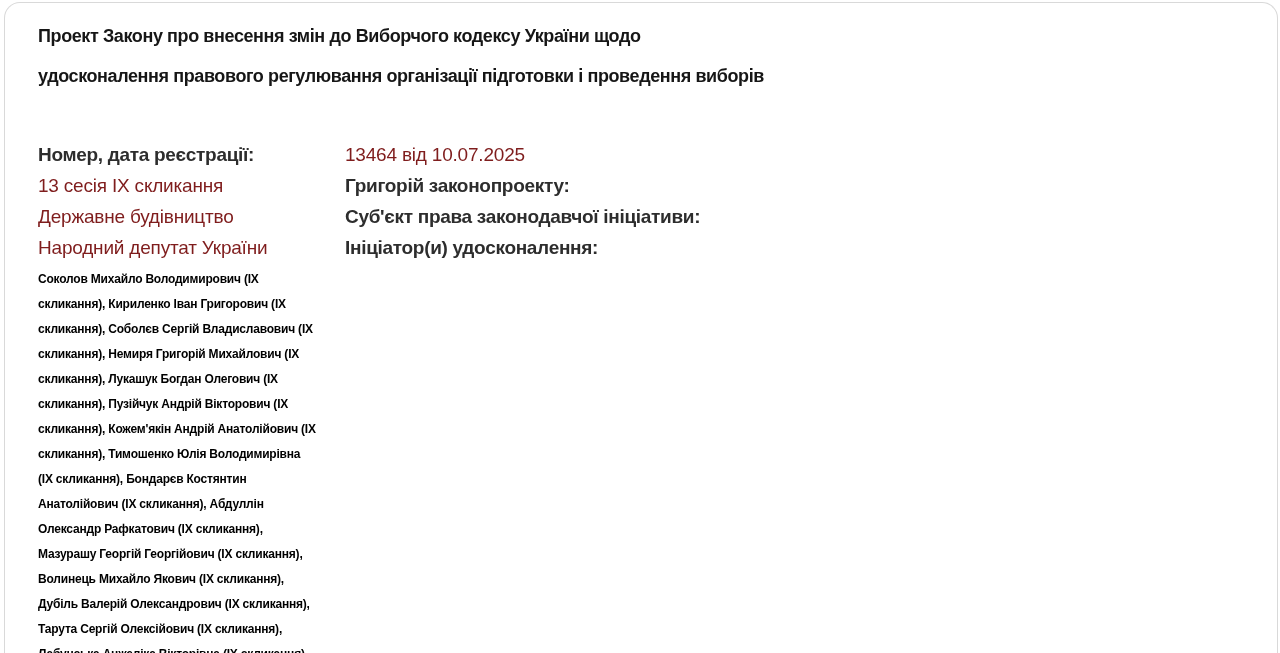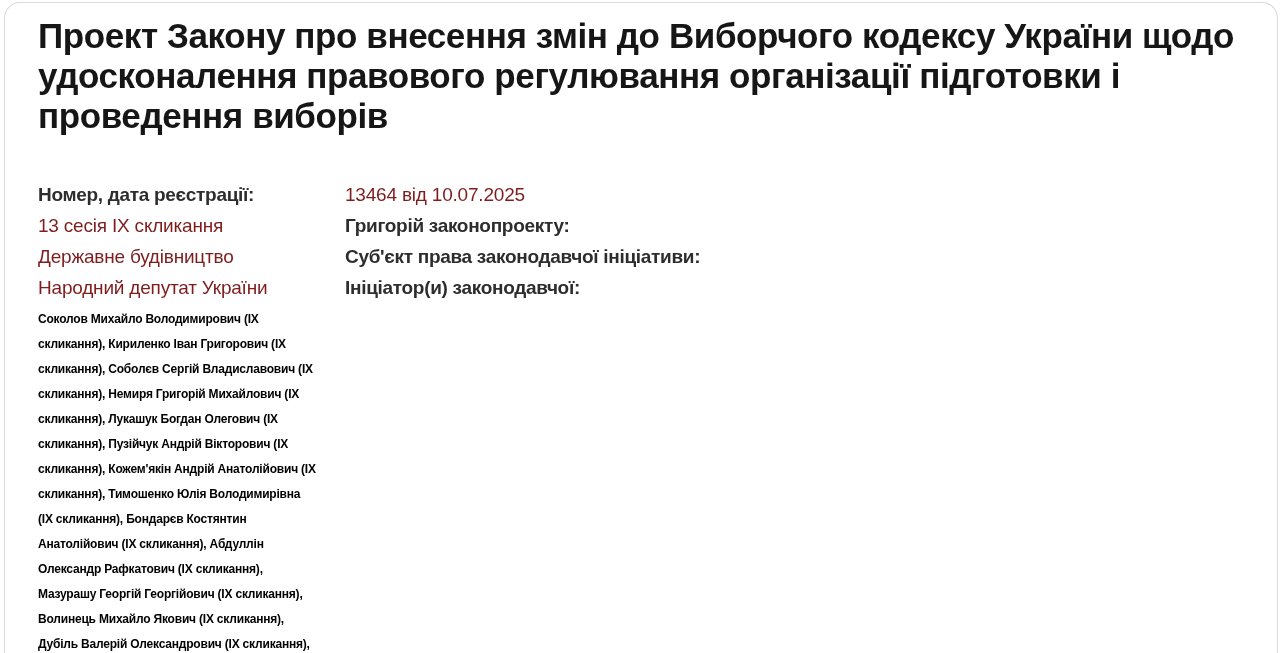--- a/index.html
+++ b/index.html
@@ -19,21 +19,21 @@
     width: 1274px;
     height: 680px;
     background: #ffffff;
     border: 1px solid #d9d9d9;
     border-bottom: none;
     border-radius: 16px 16px 0 0;
     padding: 13px 34px 0 33px;
   }
   .bill-title {
     margin: 0;
-    font-size: 35px;
+    font-size: 18px;
     font-weight: bold;
     line-height: 40px;
     letter-spacing: -0.4px;
     color: #161616;
     white-space: pre-line;
   }
   .fields {
     margin-top: 47px;
     display: grid;
     grid-template-columns: 280px 1fr;
@@ -72,16 +72,16 @@
     <div class="field-value">13464 від 10.07.2025</div>
 
     <div class="field-value">13 сесія ІХ скликання</div>
 
     <div class="field-label">Григорій законопроекту:</div>
     <div class="field-value">Державне будівництво</div>
 
     <div class="field-label">Суб'єкт права законодавчої ініціативи:</div>
     <div class="field-value">Народний депутат України</div>
 
-    <div class="field-label">Ініціатор(и) законодавчої:</div>
+    <div class="field-label">Ініціатор(и) удосконалення:</div>
     <div class="field-value initiators">Соколов Михайло Володимирович (ІХ скликання), Кириленко Іван Григорович (ІХ скликання), Соболєв Сергій Владиславович (ІХ скликання), Немиря Григорій Михайлович (ІХ скликання), Лукашук Богдан Олегович (ІХ скликання), Пузійчук Андрій Вікторович (ІХ скликання), Кожем'якін Андрій Анатолійович (ІХ скликання), Тимошенко Юлія Володимирівна (ІХ скликання), Бондарєв Костянтин Анатолійович (ІХ скликання), Абдуллін Олександр Рафкатович (ІХ скликання), Мазурашу Георгій Георгійович (ІХ скликання), Волинець Михайло Якович (ІХ скликання), Дубіль Валерій Олександрович (ІХ скликання), Тарута Сергій Олексійович (ІХ скликання), Лабунська Анжеліка Вікторівна (ІХ скликання), Кучеренко Олексій Юрійович (ІХ скликання), Цимбалюк Михайло Михайлович (ІХ скликання), Мейдич Олег Леонідович (ІХ скликання), Ватрас Володимир Антонович (ІХ скликання), Мотовиловець Андрій Вікторович (ІХ скликання), Клочко Андрій Андрійович (ІХ скликання), Гевко Володимир Леонідович (ІХ скликання), Михайлюк Галина Олегівна (ІХ скликання), Дирдін Максим Євгенович (ІХ скликання), Пашковський Максим Ігорович (ІХ скликання), Галайчук Вадим Сергійович (ІХ скликання), Стефанчук Руслан Олексійович (ІХ скликання), Мандзій Сергій Володимирович (ІХ скликання), Калаур Іван Романович (ІХ скликання), Стефанчук Микола Олексійович (ІХ скликання)</div>
   </div>
 </div>
 
 </body></html>

